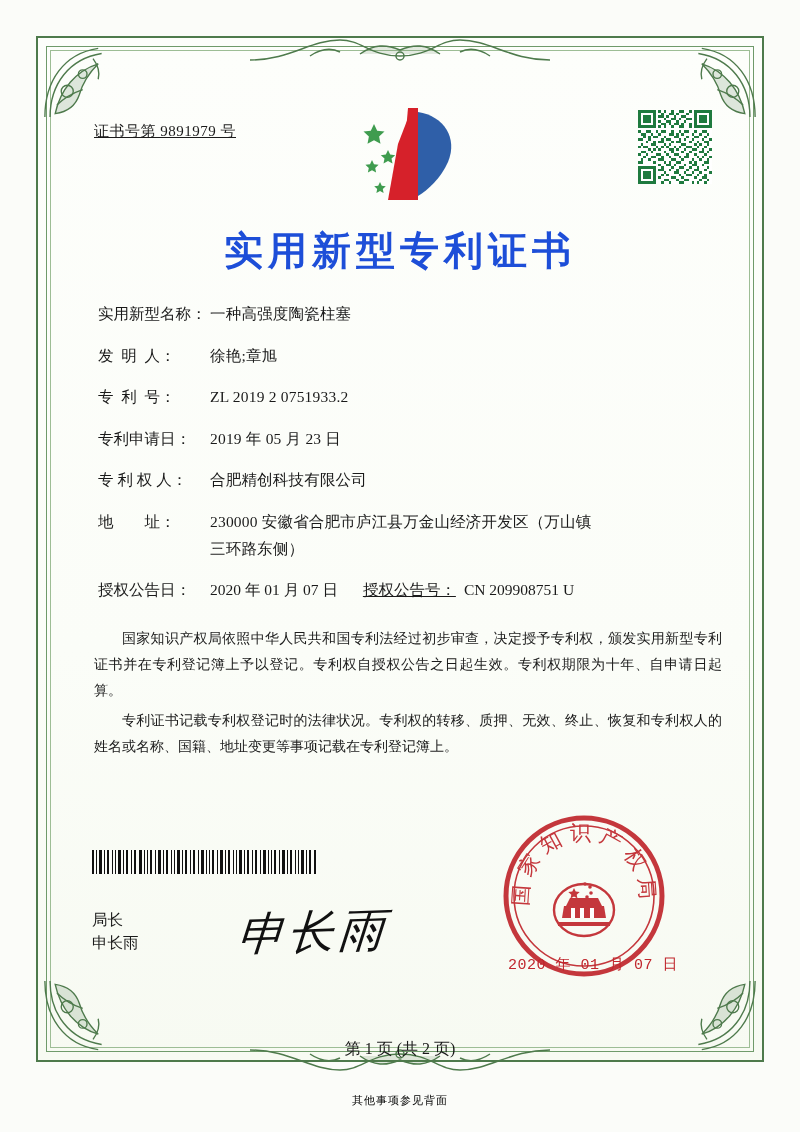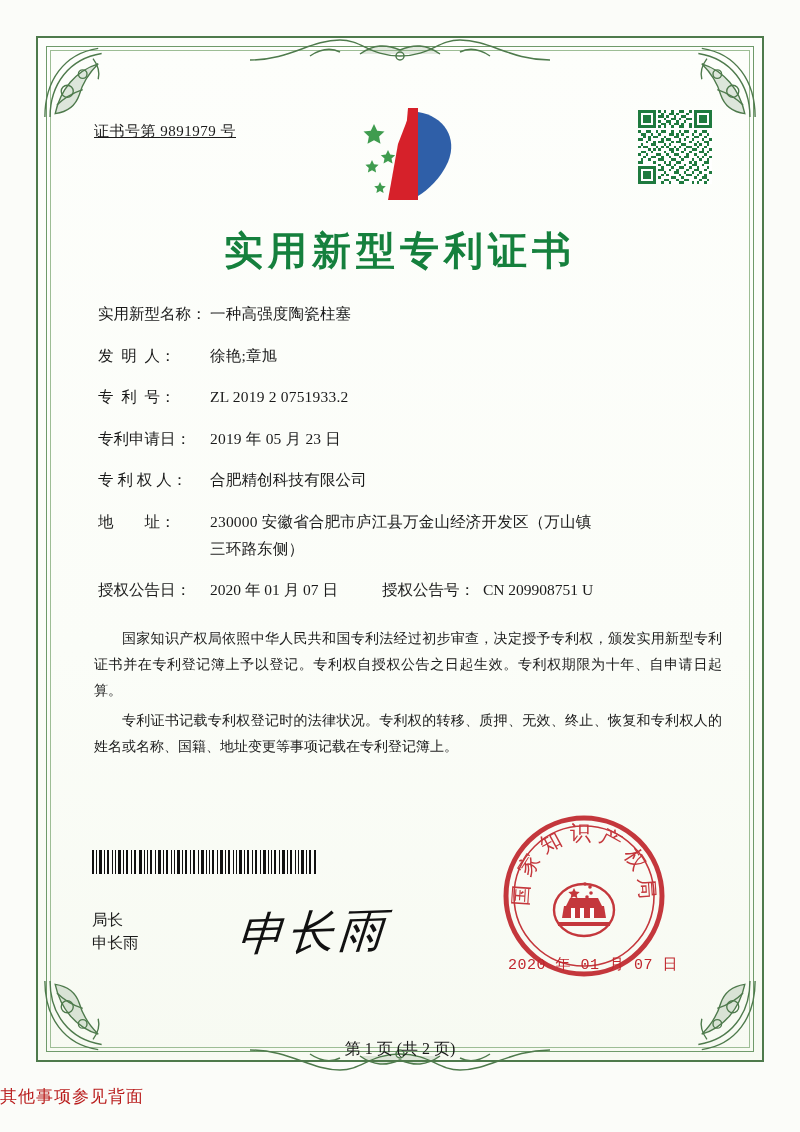--- a/index.html
+++ b/index.html
@@ -115,21 +115,21 @@
   .title {
     position: absolute;
     left: 0;
     right: 0;
     top: 140px;
     text-align: center;
     font-size: 39px;
     font-weight: bold;
     letter-spacing: 5px;
     font-family: "DejaVu Serif", "Liberation Serif", serif;
-    color: #15803d;
+    color: #1d4ed8;
   }
 
   .fields {
     position: absolute;
     left: 28px;
     right: 10px;
     top: 221px;
     font-size: 15.5px;
     line-height: 1.2;
   }
@@ -150,22 +150,23 @@
   }
   .field .val .line2 {
     display: block;
     margin-top: 8px;
   }
   .field.inline2 {
     display: flex;
     align-items: flex-end;
   }
   .field .lbl2 {
-    margin-left: 44px;
+    margin-left: 25px;
     white-space: pre;
+    text-decoration: underline;
   }
   .field .val2 { margin-left: 8px; }
 
   .paragraphs {
     position: absolute;
     left: 24px;
     right: 8px;
     top: 542px;
     font-size: 14px;
     line-height: 1.85;
@@ -235,22 +236,23 @@
     bottom: -38px;
     text-align: center;
     font-size: 16px;
   }
 
   .footnote {
     position: absolute;
     left: 0;
     right: 0;
     bottom: 24px;
-    font-size: 17px;
-    color: #b91c1c;
+    text-align: center;
+    font-size: 11px;
+    color: #000000;
     letter-spacing: 1px;
   }
 </style>
 </head>
 <body>
 
 <div class="page">
 
   <div class="frame-outer"></div>
   <div class="frame-inner"></div>

